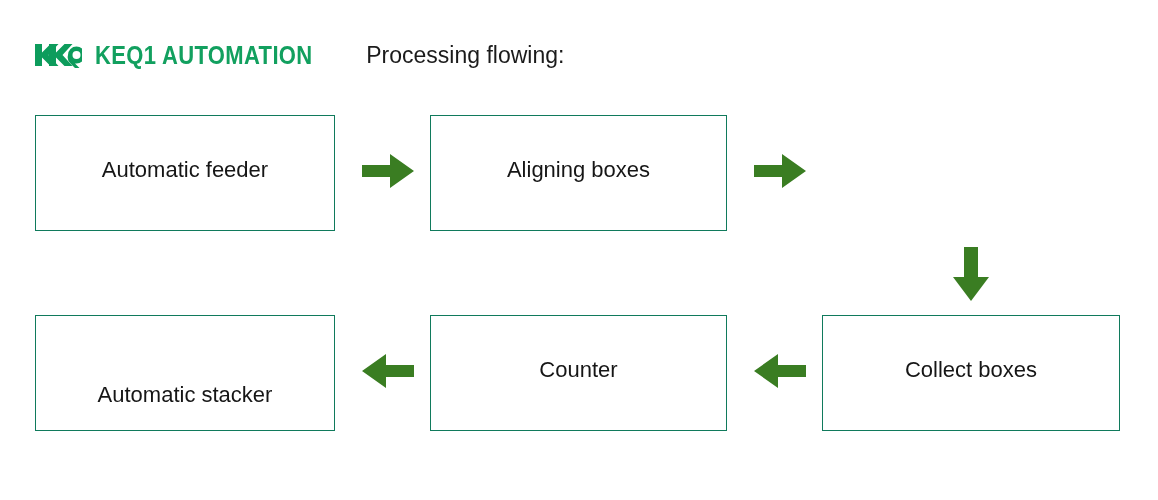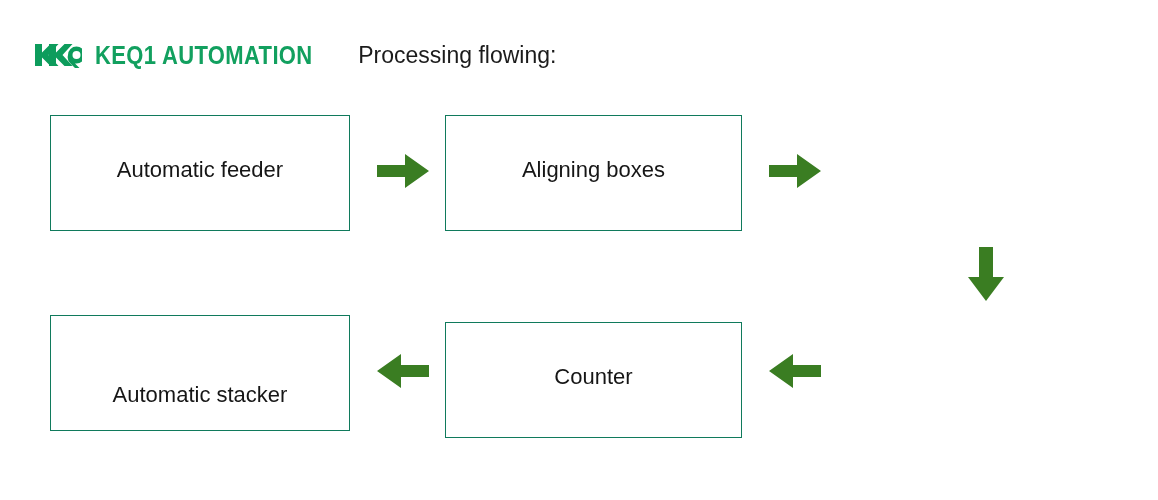--- a/index.html
+++ b/index.html
@@ -37,32 +37,32 @@
     font-family: "Liberation Sans Narrow", "Liberation Sans", sans-serif;
     font-size: 25px;
     font-weight: 700;
     letter-spacing: 0.4px;
     line-height: 1;
     transform: scaleX(0.88);
     transform-origin: left center;
     white-space: nowrap;
   }
   #header-caption {
-    margin-left: 16px;
+    margin-left: 24px;
     color: #1b1b1b;
     font-size: 23px;
     font-weight: 400;
     line-height: 1;
     white-space: nowrap;
   }
 
   
   #flow-diagram {
     position: absolute;
-    left: 15px;
+    left: 0;
     top: 0;
     width: 1044px;
     height: 500px;
   }
   .flow-node {
     position: absolute;
     box-sizing: border-box;
     background: #ffffff;
     border: 1.6px solid #107a5c;
     display: flex;
@@ -76,21 +76,21 @@
     line-height: 1;
     white-space: nowrap;
     margin-top: 43px;
   }
 
   
   #node-automatic-feeder  { left: 35px;  top: 115px; width: 300px; height: 116px; }
   #node-aligning-boxes    { left: 430px; top: 115px; width: 297px; height: 116px; }
   #node-pasting-tapes     { left: 822px; top: 115px; width: 298px; height: 116px; }
   #node-collect-boxes     { left: 822px; top: 315px; width: 298px; height: 116px; }
-  #node-counter           { left: 430px; top: 315px; width: 297px; height: 116px; margin-top: 7px; }
+  #node-counter           { left: 430px; top: 315px; width: 297px; height: 116px; }
   #node-automatic-stacker { left: 35px;  top: 315px; width: 300px; height: 116px; align-items: center; }
 
   
   .flow-arrow {
     position: absolute;
     display: block;
   }
   .flow-arrow-h { width: 56px; height: 42px; }
   .flow-arrow-v { width: 42px; height: 58px; }
 
@@ -124,20 +124,23 @@
 
   <div class="flow-node" id="node-automatic-feeder">
     <span class="flow-node-label">Automatic feeder</span>
   </div>
 
   <div class="flow-node" id="node-aligning-boxes">
     <span class="flow-node-label">Aligning boxes</span>
   </div>
 
 
+  <div class="flow-node" id="node-collect-boxes">
+    <span class="flow-node-label">Collect boxes</span>
+  </div>
 
   <div class="flow-node" id="node-counter">
     <span class="flow-node-label">Counter</span>
   </div>
 
   <div class="flow-node" id="node-automatic-stacker">
     <span class="flow-node-label">Automatic stacker</span>
   </div>
 
   <svg class="flow-arrow flow-arrow-h" id="arrow-feeder-to-aligning" viewBox="0 0 56 42" aria-hidden="true">

